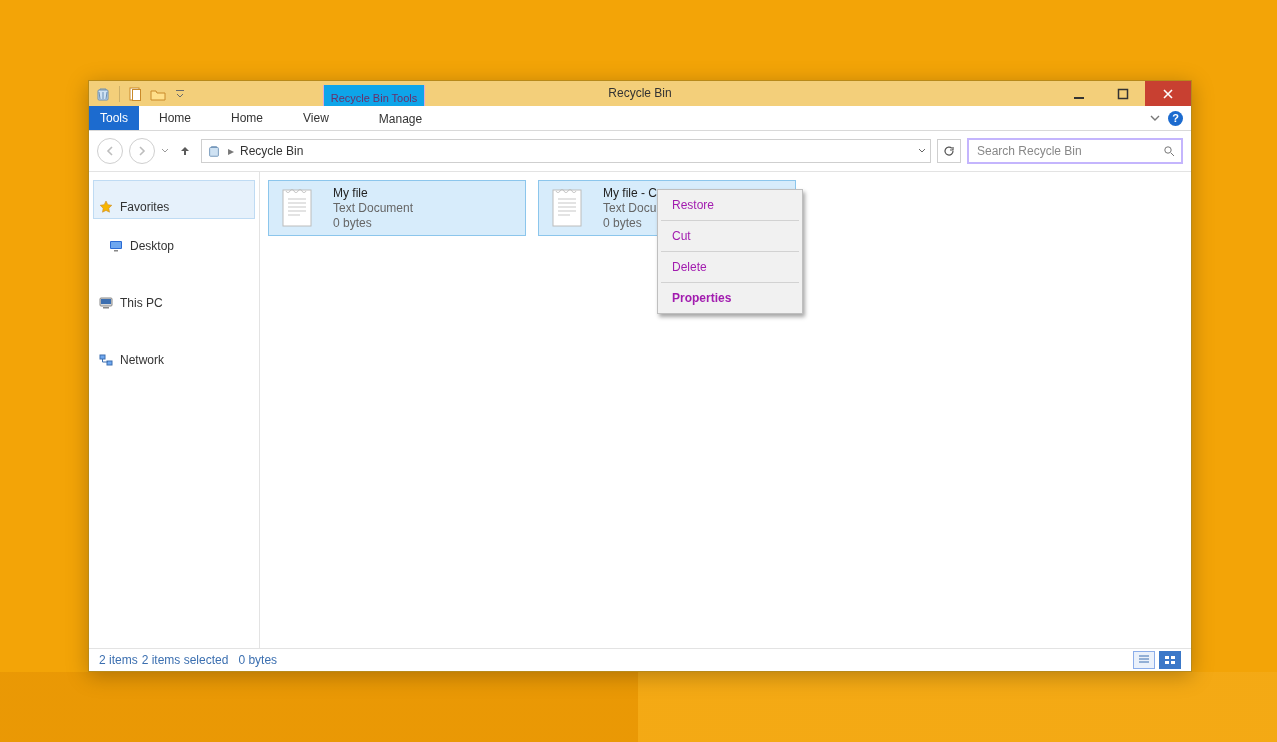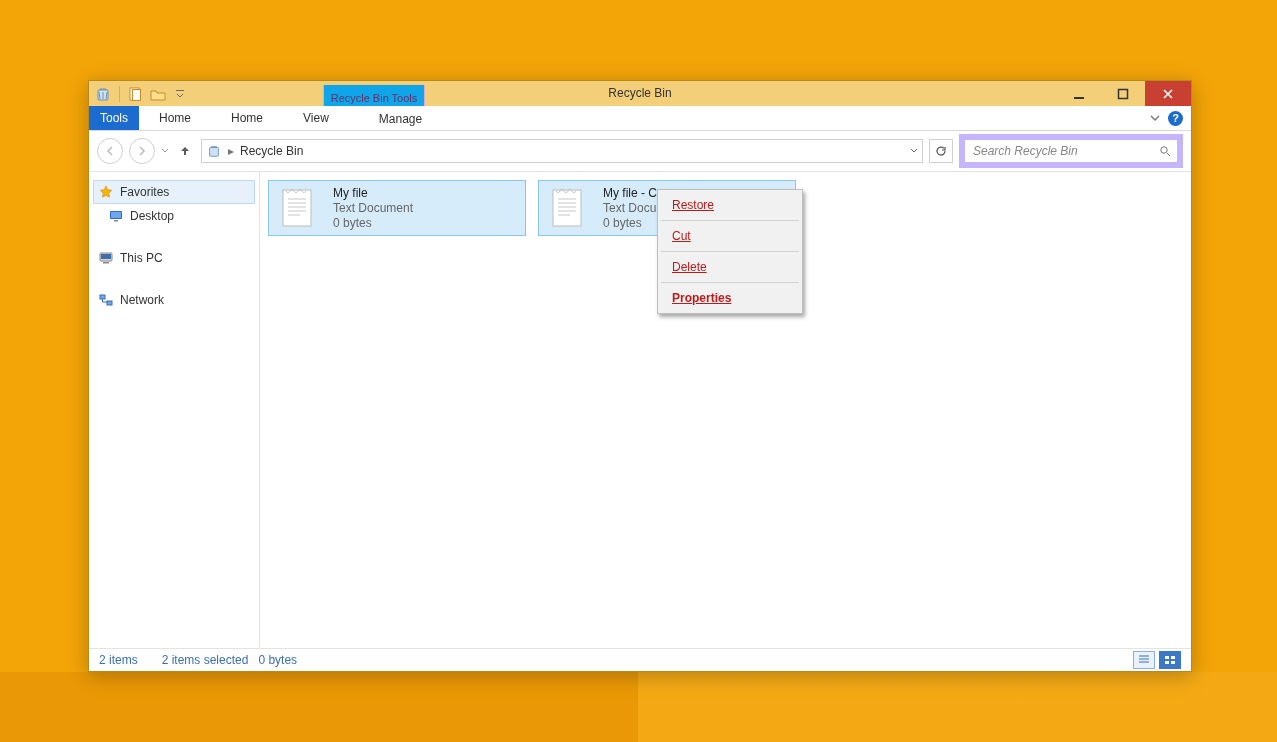--- a/index.html
+++ b/index.html
@@ -158,26 +158,25 @@
   }
   .addr .crumb { color: #333; }
   .addr .sep { color: #777; padding: 0 2px; }
   .addr-right { margin-left:auto; display:flex; align-items:center; gap:6px; color:#666; }
   .refresh {
     width: 22px; height: 22px; border:1px solid #cfcfcf; display:flex; align-items:center; justify-content:center; color:#555;
   }
   .search {
     width: 200px;
     height: 22px;
-    border: 6px solid #c4b5fd;
+    border: 2px solid #c4b5fd;
     display: flex;
     align-items: center;
     padding: 0 6px;
     color: #888;
-    font-style: italic;
   }
   .search input {
     flex: 1; border: none; outline: none; font: inherit; color:#333;
   }
   .search input::placeholder { color: #888; }
   .sicon { color:#777; }
   
   .body {
     flex: 1;
     display: flex;
@@ -188,21 +187,21 @@
     width: 162px;
     border-right: 1px solid #e3e3e3;
     padding: 8px 4px;
     overflow: auto;
   }
   .side-group { margin-bottom: 18px; }
   .side-item {
     display: flex;
     align-items: center;
     gap: 6px;
-    padding: 3px 6px 3px 14px;
+    padding: 18px 6px 3px 14px;
     color: #333;
     border:1px solid transparent;
   }
   .side-item.header { padding-left: 4px; }
   .side-item.selected {
     background: #e6f1fb;
     border:1px solid #bfdbf3;
   }
   .ico16 { width:16px; height:16px; display:flex; align-items:center; justify-content:center; }
   .star { color:#f7b500; }
@@ -236,32 +235,31 @@
     top: 108px;
     width: 140px;
     background: #f1f1f1;
     border: 1px solid #bfbfbf;
     box-shadow: 2px 3px 4px rgba(0,0,0,.35);
     padding: 2px;
     z-index: 20;
   }
   .ctx-item {
     padding: 6px 12px;
-    color: #b91c1c;
-    text-decoration: underline;
+    color: #a21caf;
   }
   .ctx-sep { height:1px; background:#d2d2d2; margin:2px 1px; }
   .ctx-item.bold { font-weight: bold; }
   
   .status {
     height: 22px;
     border-top: 1px solid #e3e3e3;
     display: flex;
     align-items: center;
-    gap: 24px;
+    gap: 4px;
     padding: 0 10px;
     color: #3b6fb0;
     background: #fff;
   }
   .status .sb-right { margin-left: auto; display:flex; gap:4px; }
   .view-btn { width:20px; height:16px; border:1px solid #8caeea; display:flex; align-items:center; justify-content:center; background:#eaf1fb; }
   .view-btn.active { background:#3b78c8; border-color:#3b78c8; color:#fff; }
   svg { display:block; }
 </style>
 </head>

